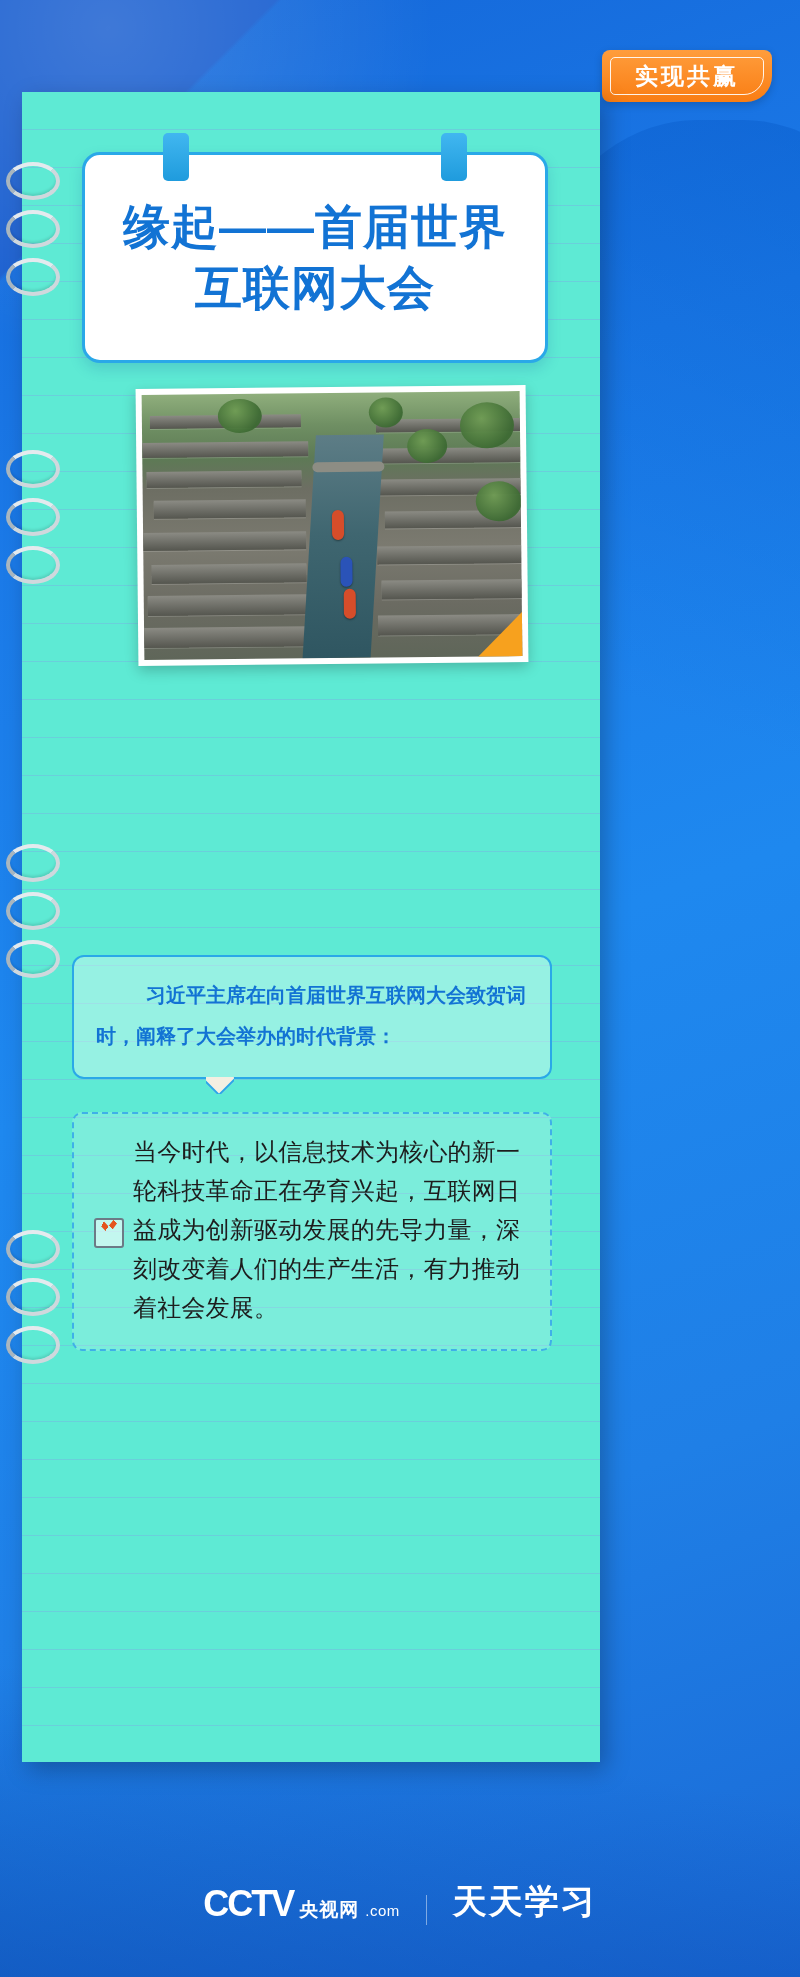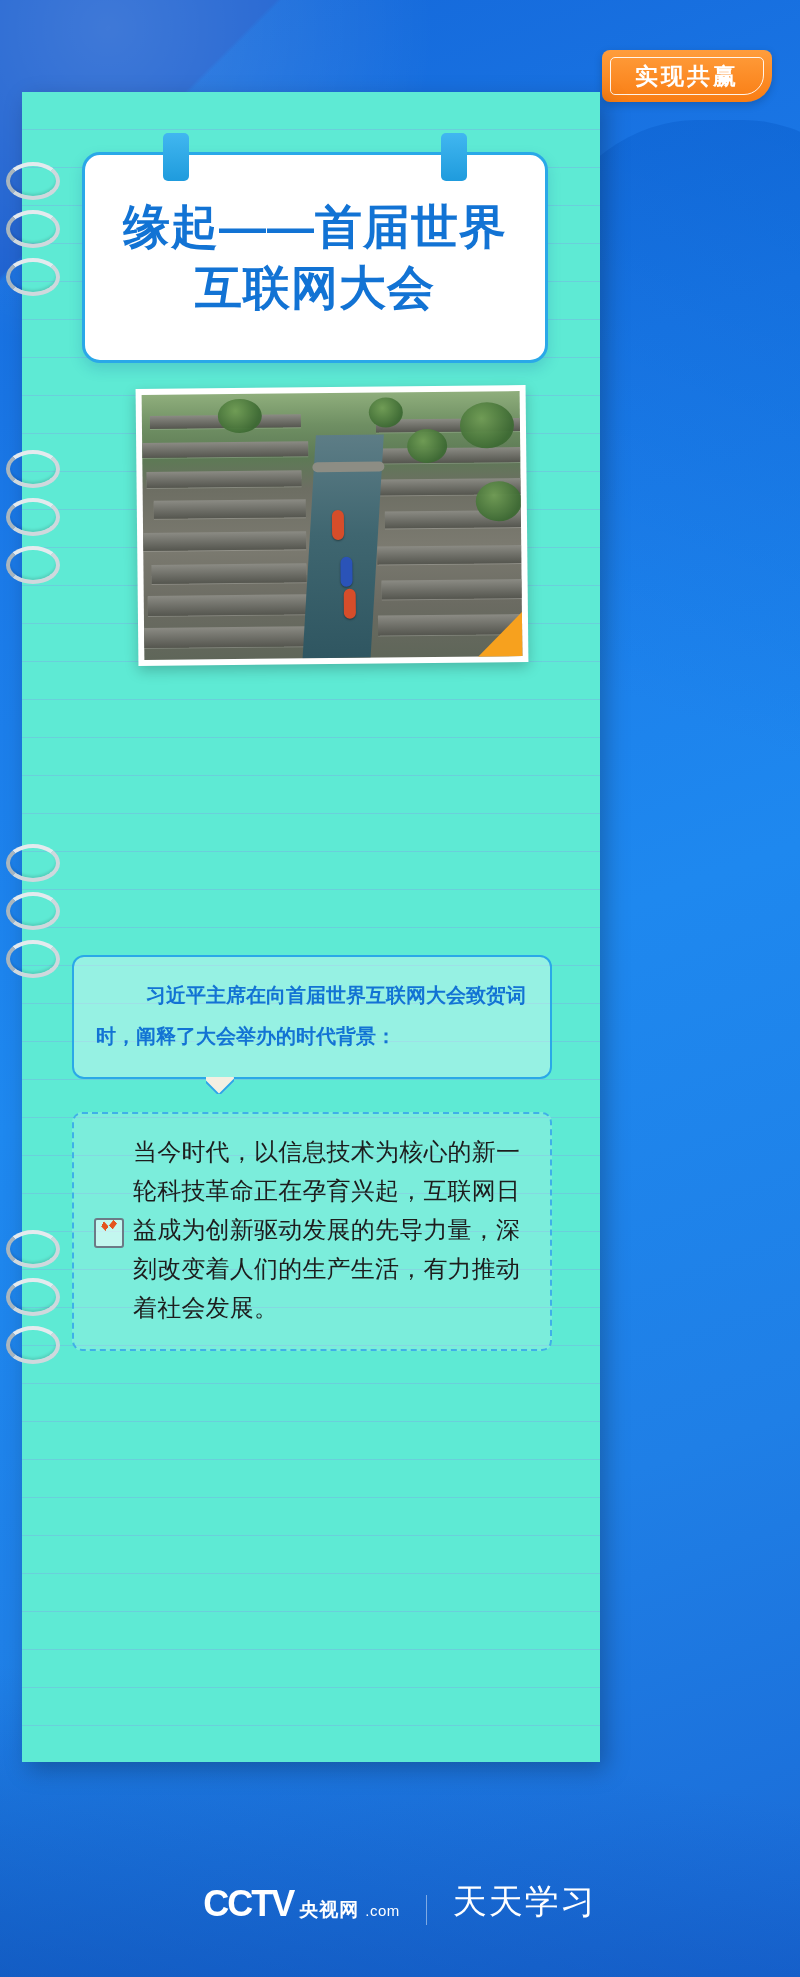--- a/index.html
+++ b/index.html
@@ -359,21 +359,21 @@
     letter-spacing: 0.5px;
   }
   .divider-dot {
     width: 1px;
     height: 30px;
     background: rgba(255,255,255,0.45);
   }
   .tt {
     color: #ffffff;
     font-size: 34px;
-    font-weight: normal;
+    font-weight: bold;
     letter-spacing: 2px;
   }
 </style>
 </head>
 <body>
 
 <div class="bg-diag"></div>
 <div class="bg-swash-a"></div>
 <div class="bg-swash-b"></div>
 <div class="bg-swash-c"></div>

